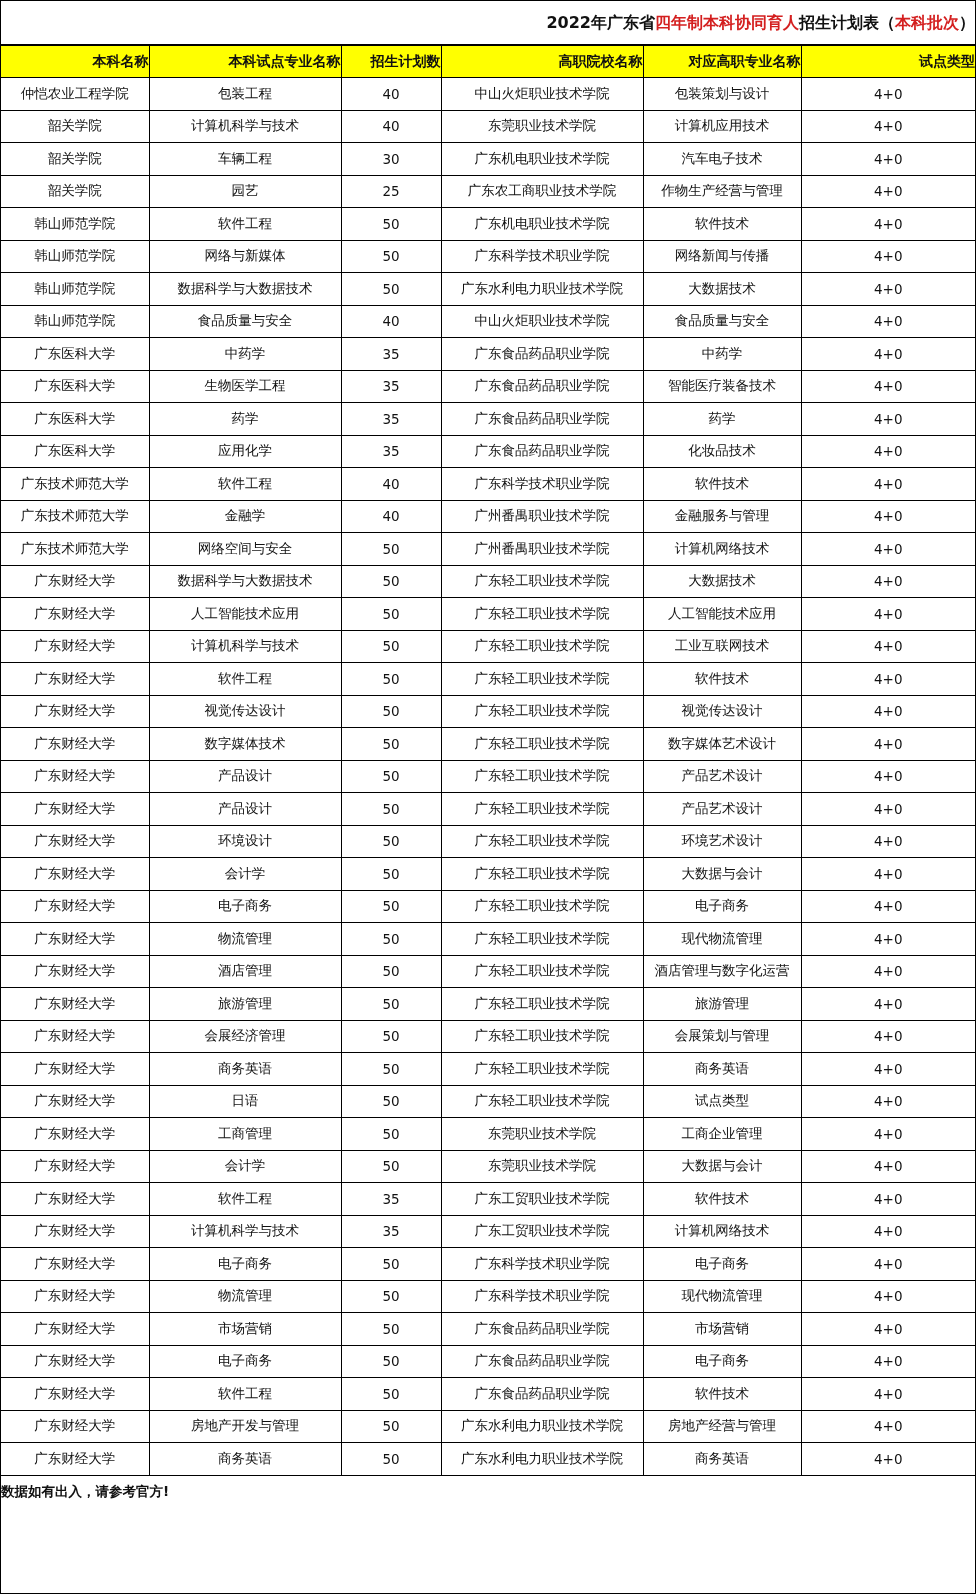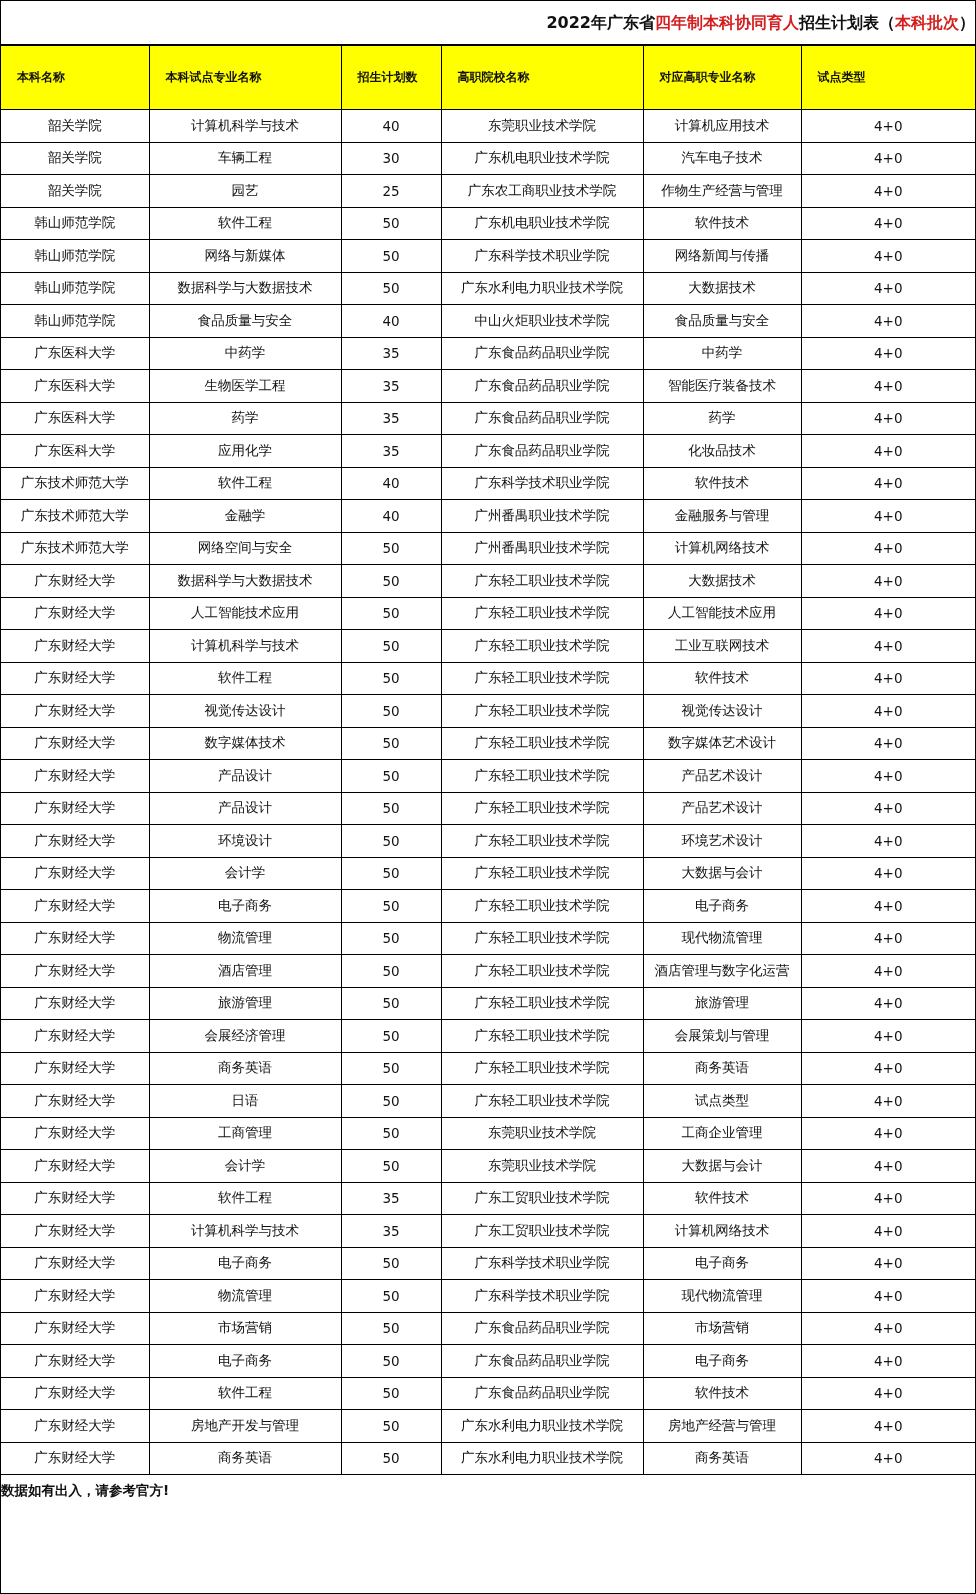--- a/index.html
+++ b/index.html
@@ -7,22 +7,22 @@
   .sheet { position:relative; width:974px; height:1592px; border:1px solid #000; }
   .title {
     height:43px; line-height:43px; text-align:right; font-size:16px; font-weight:bold;
     border-bottom:1px solid #000; letter-spacing:0px;
   }
   .title .red { color:#d42020; }
   table { border-collapse:collapse; width:974px; table-layout:fixed; }
   col.c1 { width:148px; } col.c2 { width:192px; } col.c3 { width:100px; }
   col.c4 { width:202px; } col.c5 { width:158px; } col.c6 { width:174px; }
   th {
-    background:#ffff00; height:31px; font-size:12px; font-weight:bold;
-    border:1px solid #000; text-align:left; padding:16px;
+    background:#ffff00; height:31px; font-size:14px; font-weight:bold;
+    border:1px solid #000; text-align:right; padding:0;
   }
   td {
     height:31.5px; font-size:13.5px; text-align:center; padding:0;
     border-top:1px solid #000; border-bottom:1px solid #000;
     border-left:1px solid #000; border-right:1px solid #000;
     white-space:nowrap; overflow:hidden;
   }
   td.lightv { border-left-color:#888; }
   tr > *:first-child { border-left:none; }
   tr > *:last-child { border-right:none; }
@@ -52,20 +52,28 @@
           <th>本科名称</th>
           <th>本科试点专业名称</th>
           <th>招生计划数</th>
           <th>高职院校名称</th>
           <th>对应高职专业名称</th>
           <th>试点类型</th>
         </tr>
     </thead>
     <tbody id="table-body">
         <tr>
+          <td>仲恺农业工程学院</td>
+          <td>包装工程</td>
+          <td>40</td>
+          <td>中山火炬职业技术学院</td>
+          <td class="lightv">包装策划与设计</td>
+          <td class="lightv">4+0</td>
+        </tr>
+        <tr>
           <td>韶关学院</td>
           <td>计算机科学与技术</td>
           <td>40</td>
           <td>东莞职业技术学院</td>
           <td class="lightv">计算机应用技术</td>
           <td class="lightv">4+0</td>
         </tr>
         <tr>
           <td>韶关学院</td>
           <td>车辆工程</td>

